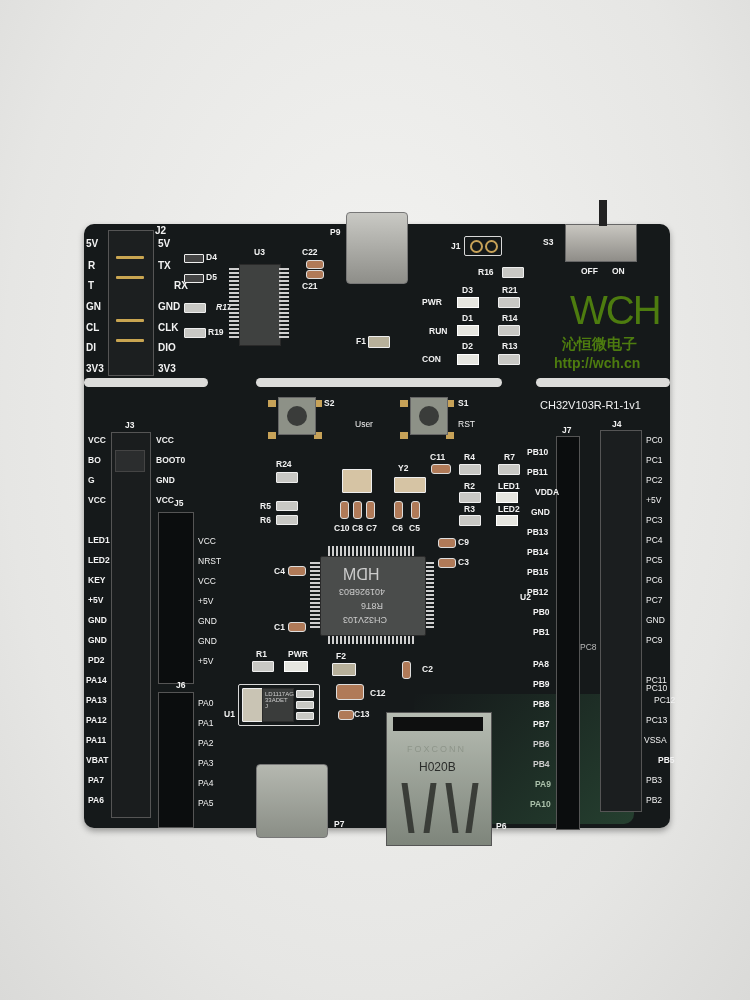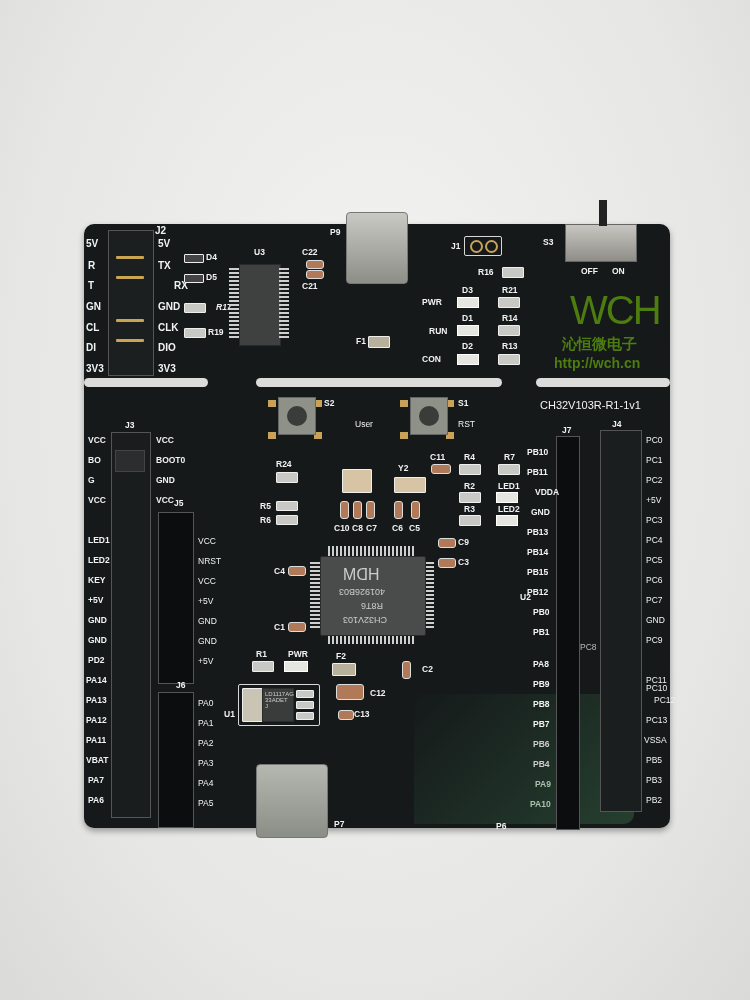--- a/index.html
+++ b/index.html
@@ -266,20 +266,29 @@
   <div class="chip" style="left:178px;top:464px;width:30px;height:32px;background:#3a3c3b;">
     <span class="silk" style="left:2px;top:2px;font-size:6px;font-weight:normal;color:#ccc;width:26px;white-space:normal;">LD1117AG 33ADET J</span>
   </div>
   <div class="smd" style="left:212px;top:466px;width:16px;height:6px;"></div>
   <div class="smd" style="left:212px;top:477px;width:16px;height:6px;"></div>
   <div class="smd" style="left:212px;top:488px;width:16px;height:6px;"></div>
 
   <div class="usbc" style="left:172px;top:540px;width:70px;height:72px;border-radius:4px;background:linear-gradient(180deg,#b5b8b0,#8a8e86);"></div>
   <span class="silk sm" style="left:250px;top:596px;">P7</span>
 
+  <div class="usba" style="left:302px;top:488px;width:104px;height:132px;">
+    <div style="position:absolute;left:6px;top:4px;width:90px;height:14px;background:#0e0f0f;"></div>
+    <span class="silk" style="left:20px;top:32px;font-size:9px;font-weight:normal;color:#8e958a;letter-spacing:2px;">FOXCONN</span>
+    <span class="silk" style="left:32px;top:48px;font-size:12px;font-weight:normal;color:#2a2c2a;">H020B</span>
+    <div style="position:absolute;left:18px;top:70px;width:6px;height:50px;background:#3a3d38;transform:skewX(8deg);"></div>
+    <div style="position:absolute;left:40px;top:70px;width:6px;height:50px;background:#3a3d38;transform:skewX(-8deg);"></div>
+    <div style="position:absolute;left:62px;top:70px;width:6px;height:50px;background:#3a3d38;transform:skewX(8deg);"></div>
+    <div style="position:absolute;left:82px;top:70px;width:6px;height:50px;background:#3a3d38;transform:skewX(-8deg);"></div>
+  </div>
   <span class="silk sm" style="left:412px;top:598px;">P6</span>
 
   <span class="silk sm" style="left:478px;top:202px;">J7</span>
   <div class="header" style="left:472px;top:212px;width:22px;height:392px;"></div>
 
   <span class="silk sm" style="left:443px;top:224px;">PB10</span>
   <span class="silk sm" style="left:443px;top:244px;">PB11</span>
   <span class="silk sm" style="left:439px;top:264px;margin-left:12px;">VDDA</span>
   <span class="silk sm" style="left:447px;top:284px;">GND</span>
   <span class="silk sm" style="left:443px;top:304px;">PB13</span>
@@ -309,16 +318,16 @@
   <span class="silk sm" style="left:562px;top:332px;font-weight:normal;">PC5</span>
   <span class="silk sm" style="left:562px;top:352px;font-weight:normal;">PC6</span>
   <span class="silk sm" style="left:562px;top:372px;font-weight:normal;">PC7</span>
   <span class="silk sm" style="left:562px;top:392px;font-weight:normal;">GND</span>
   <span class="silk sm" style="left:562px;top:412px;font-weight:normal;">PC9</span>
   <span class="silk sm" style="left:562px;top:432px;font-weight:normal;margin-top:28px;">PC10</span>
   <span class="silk sm" style="left:562px;top:452px;font-weight:normal;">PC11</span>
   <span class="silk sm" style="left:562px;top:472px;font-weight:normal;padding-left:8px;">PC12</span>
   <span class="silk sm" style="left:562px;top:492px;font-weight:normal;">PC13</span>
   <span class="silk sm" style="left:560px;top:512px;font-weight:normal;">VSSA</span>
-  <span class="silk sm" style="left:562px;top:532px;font-weight:normal;">PB5</span>
+  <span class="silk sm" style="left:574px;top:532px;font-weight:bold;">PB5</span>
   <span class="silk sm" style="left:562px;top:552px;font-weight:normal;">PB3</span>
   <span class="silk sm" style="left:562px;top:572px;font-weight:normal;">PB2</span>
 </div>
 
 </body></html>

